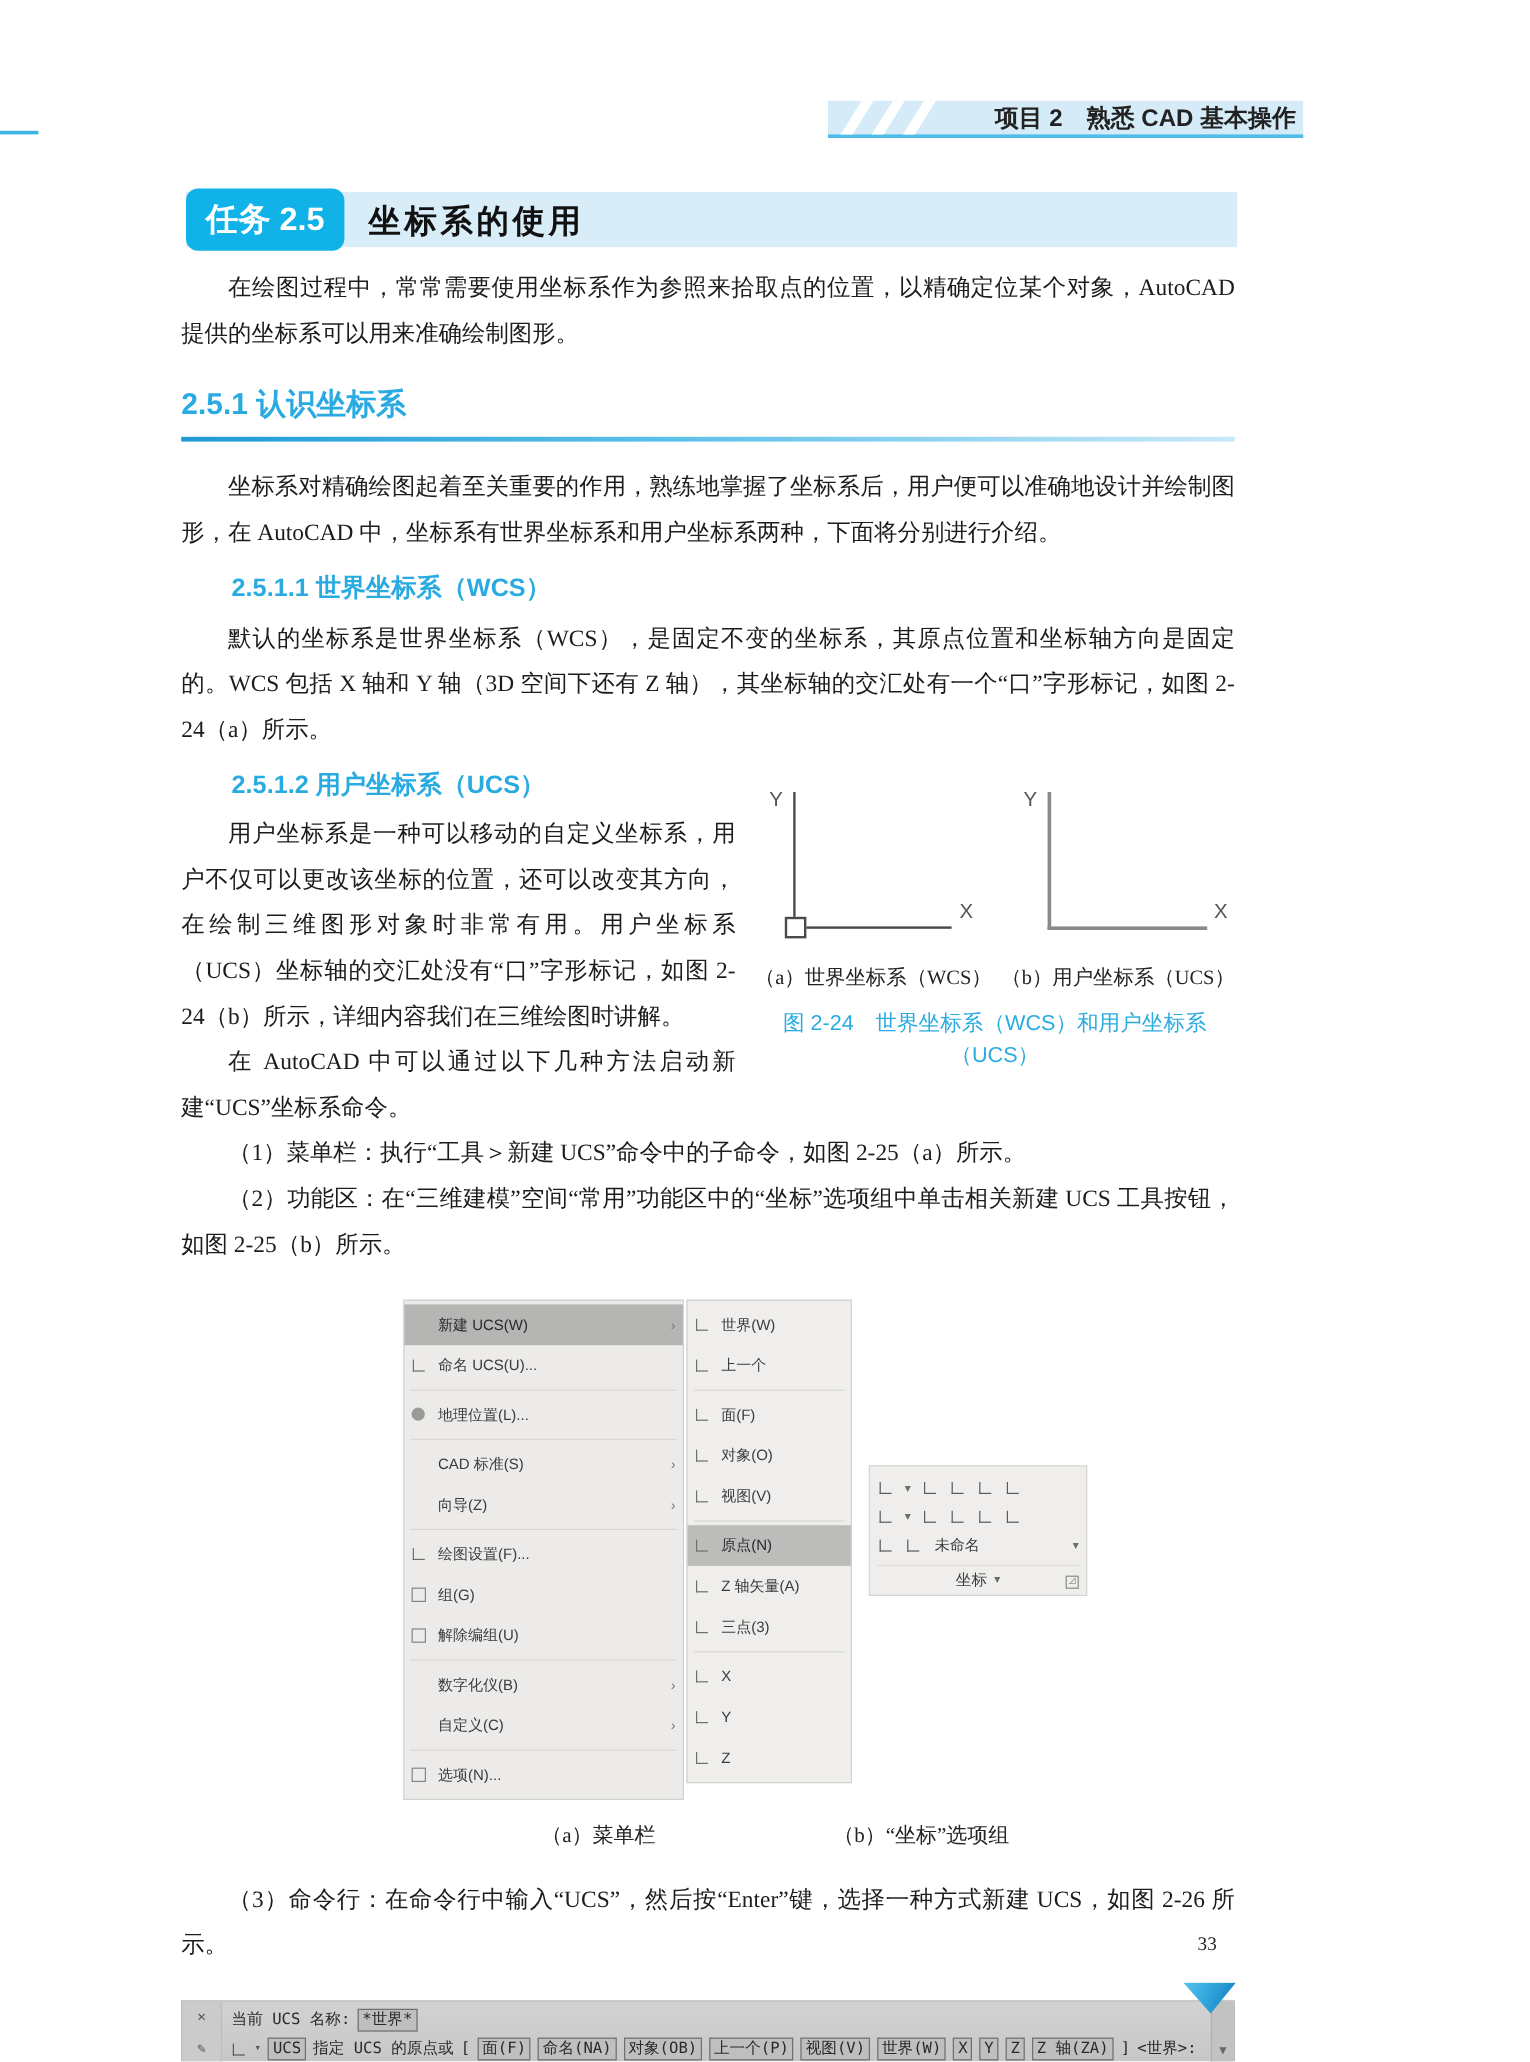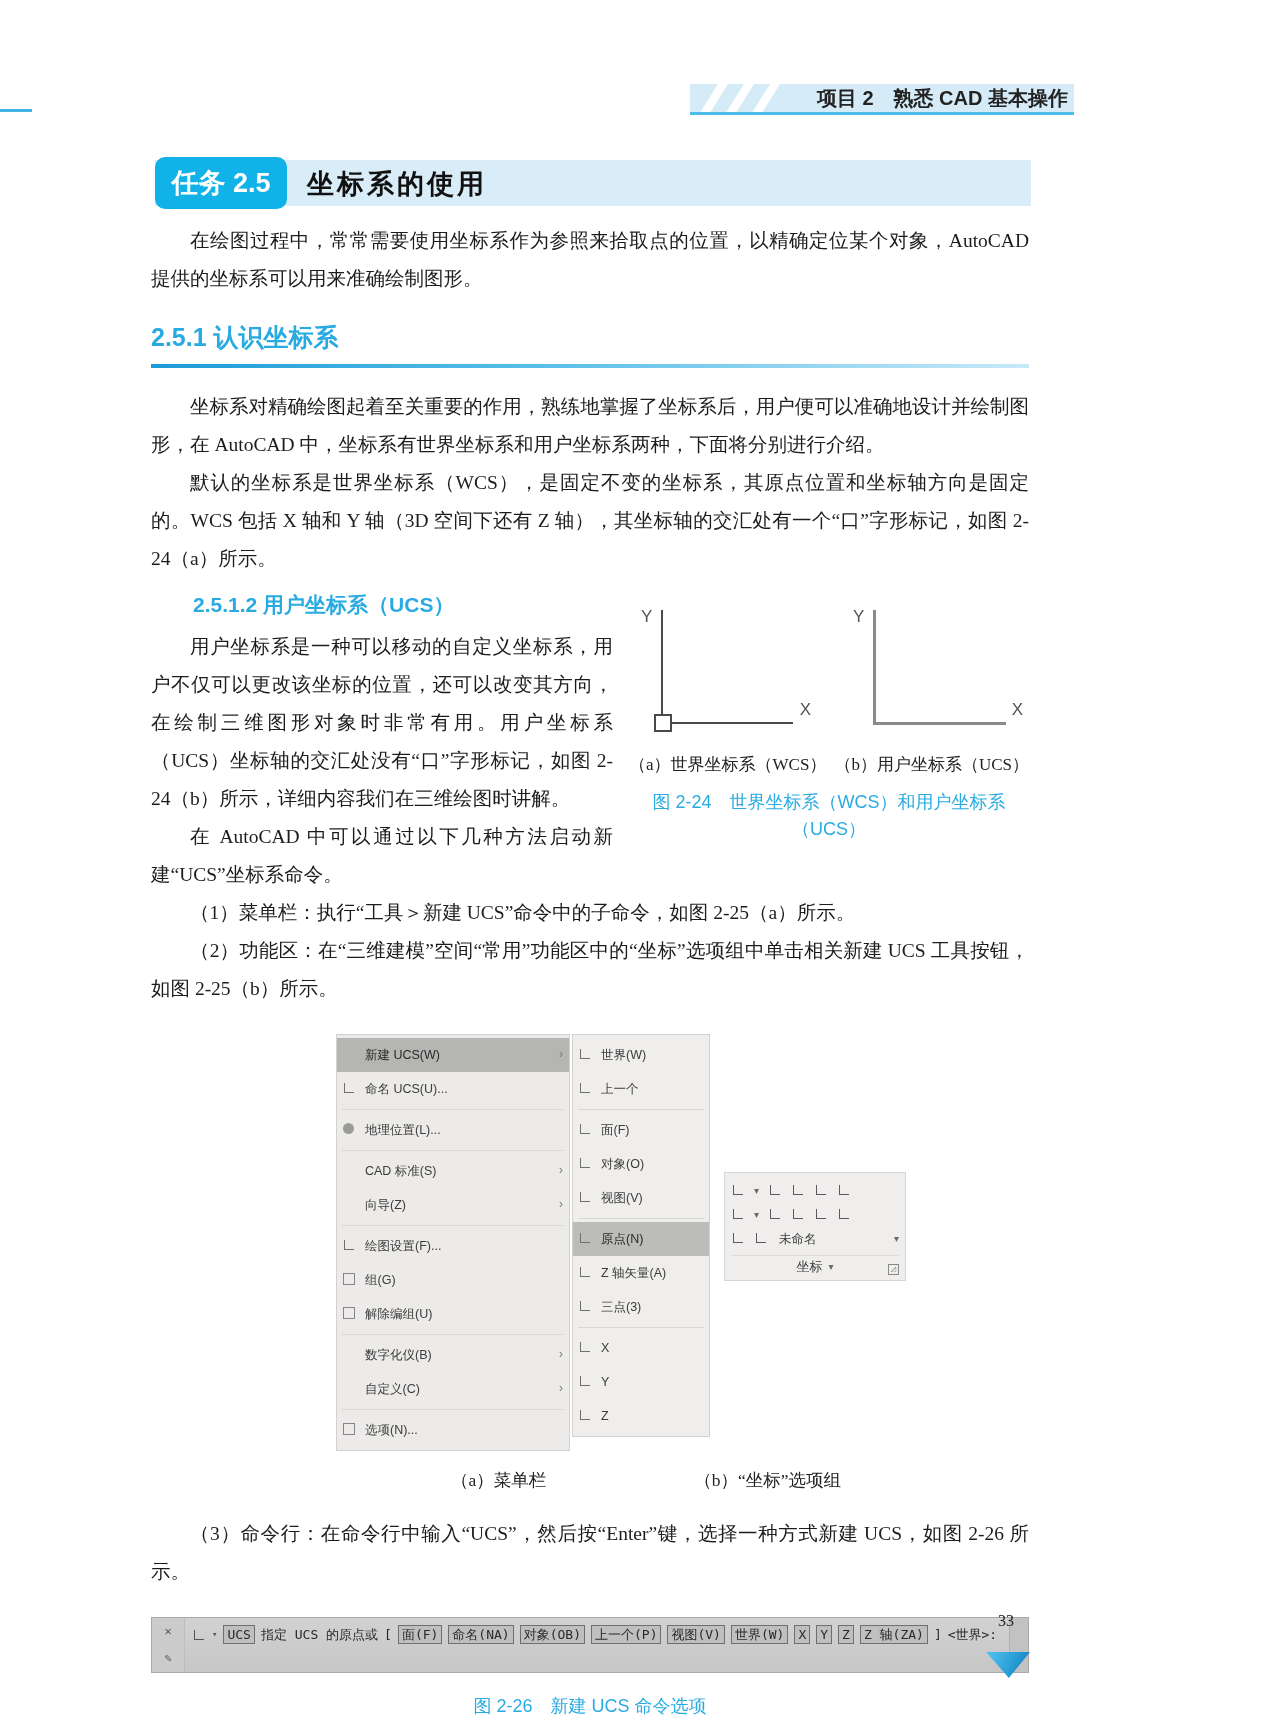--- a/index.html
+++ b/index.html
@@ -1,21 +1,21 @@
 <!DOCTYPE html>
 <html><head>
 <meta charset="utf-8">
 <style>
   html,body{margin:0;padding:0;}
   .page{position:relative;width:1275px;height:1718px;background:#ffffff;overflow:hidden;
         font-family:"Liberation Serif",serif;color:#1c1c1c;}
 
   
   .runhead{position:absolute;top:84px;left:690px;width:384px;height:28px;background:#d5ebf7;
-           border-bottom:3px solid #4fbde9;}
+           border-bottom:3px solid #4fbde9;padding-left:12px;}
   .runhead .stripes{position:absolute;left:0;top:0;width:120px;height:28px;overflow:hidden;}
   .runhead .stripes i{position:absolute;top:-6px;width:10px;height:44px;background:#ffffff;transform:skewX(-32deg);}
   .runhead .stripes i:nth-child(1){left:18px;} .runhead .stripes i:nth-child(2){left:44px;} .runhead .stripes i:nth-child(3){left:70px;}
   .runhead .rh-text{position:absolute;right:6px;top:1px;font-family:"Liberation Sans",sans-serif;
            font-weight:bold;font-size:20px;color:#222;white-space:nowrap;}
   .edge-dash{position:absolute;top:109px;left:0;width:32px;height:3px;background:#3fb3e3;}
 
   
   .banner{position:absolute;top:160px;left:155px;width:876px;height:46px;background:#d9edf8;}
   .banner .badge{position:absolute;left:0;top:-3px;width:132px;height:52px;background:#10b2e8;
@@ -131,20 +131,21 @@
 
   <div class="content">
 
     <p class="ind">在绘图过程中，常常需要使用坐标系作为参照来拾取点的位置，以精确定位某个对象，AutoCAD 提供的坐标系可以用来准确绘制图形。</p>
 
     <h2 class="sec">2.5.1  认识坐标系</h2>
     <div class="rule"></div>
 
     <p class="ind">坐标系对精确绘图起着至关重要的作用，熟练地掌握了坐标系后，用户便可以准确地设计并绘制图形，在 AutoCAD 中，坐标系有世界坐标系和用户坐标系两种，下面将分别进行介绍。</p>
 
+    <h3 class="sub">2.5.1.1  世界坐标系（WCS）</h3>
     <p class="ind">默认的坐标系是世界坐标系（WCS），是固定不变的坐标系，其原点位置和坐标轴方向是固定的。WCS 包括 X 轴和 Y 轴（3D 空间下还有 Z 轴），其坐标轴的交汇处有一个“口”字形标记，如图 2-24（a）所示。</p>
 
     <div class="fig24">
       <div class="f24row">
         <div class="axdiag a">
           <span class="axY">Y</span>
           <div class="axbox"></div>
           <span class="axX">X</span>
           <span class="osq"></span>
         </div>
@@ -315,20 +316,24 @@
     </div>
 
     <p class="ind" style="margin-top:18px;">（3）命令行：在命令行中输入“UCS”，然后按“Enter”键，选择一种方式新建 UCS，如图 2-26 所示。</p>
 
     <div class="cmdline">
       <div class="cmdgutter">
         <span>✕</span>
         <span>✎</span>
       </div>
       <div class="cmdbody">
+        <div class="cmdrow">
+          <span>当前 UCS 名称:</span>
+          <span class="tok">*世界*</span>
+        </div>
         <div class="cmdrow">
           <span class="axmini"></span>
           <span class="ddv">▾</span>
           <span class="tok">UCS</span>
           <span>指定 UCS 的原点或</span>
           <span>[</span>
           <span class="tok">面(F)</span>
           <span class="tok">命名(NA)</span>
           <span class="tok">对象(OB)</span>
           <span class="tok">上一个(P)</span>

